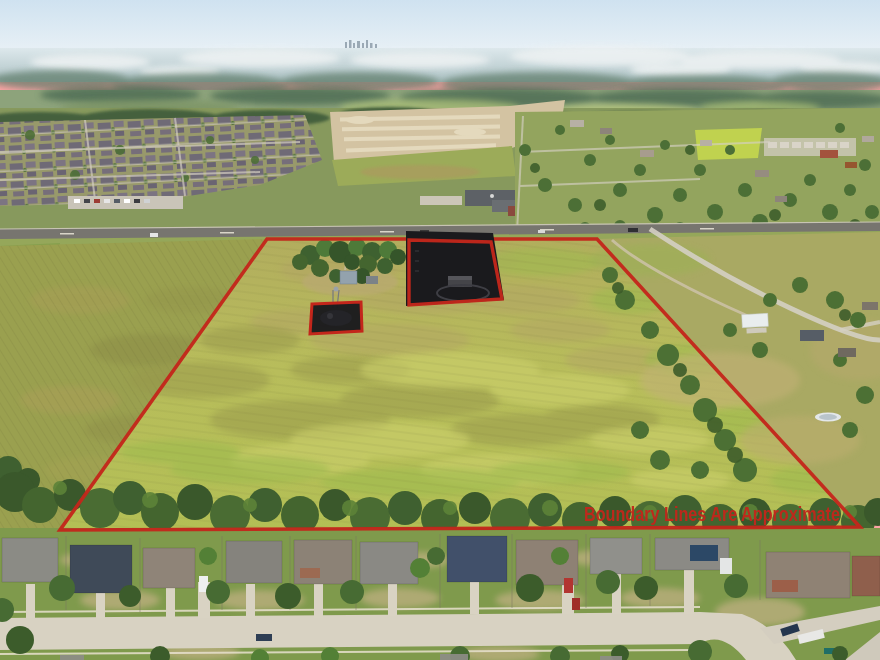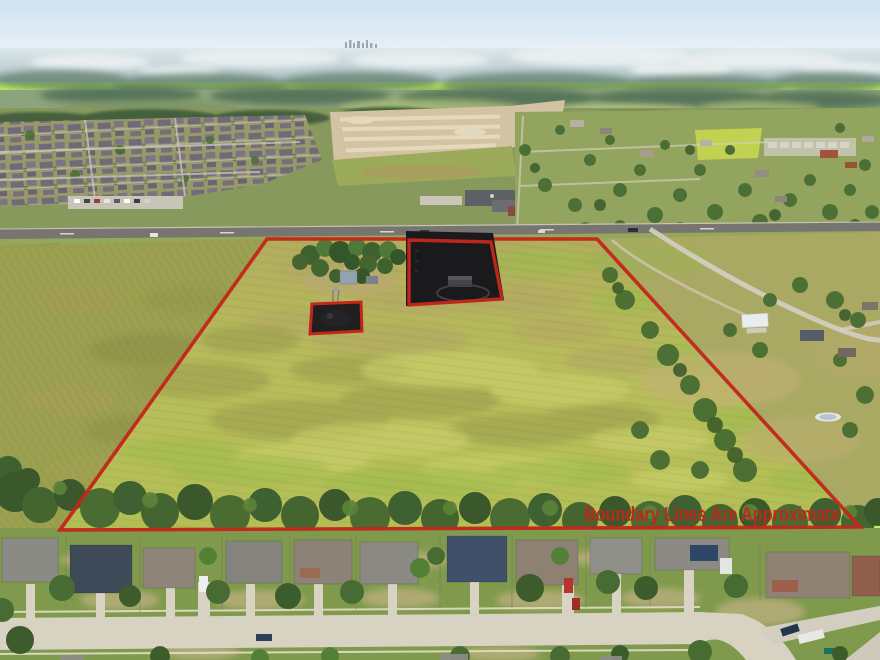--- a/index.html
+++ b/index.html
@@ -1,16 +1,16 @@
 <!DOCTYPE html>
 <html><head>
 <meta charset="utf-8">
 <style>
   html,body{margin:0;padding:0;background:#000;}
-  .photo-frame{position:relative;width:880px;height:660px;overflow:hidden;background:#bef264;}
+  .photo-frame{position:relative;width:880px;height:660px;overflow:hidden;background:#fca5a5;}
   svg{display:block;}
   text{font-family:"Liberation Sans","DejaVu Sans",sans-serif;}
 </style>
 </head>
 <body>
 
 <div class="photo-frame">
 <svg width="880" height="660" viewBox="0 0 880 660" xmlns="http://www.w3.org/2000/svg">
   <defs>
     <linearGradient id="skyg" x1="0" y1="0" x2="0" y2="1">

